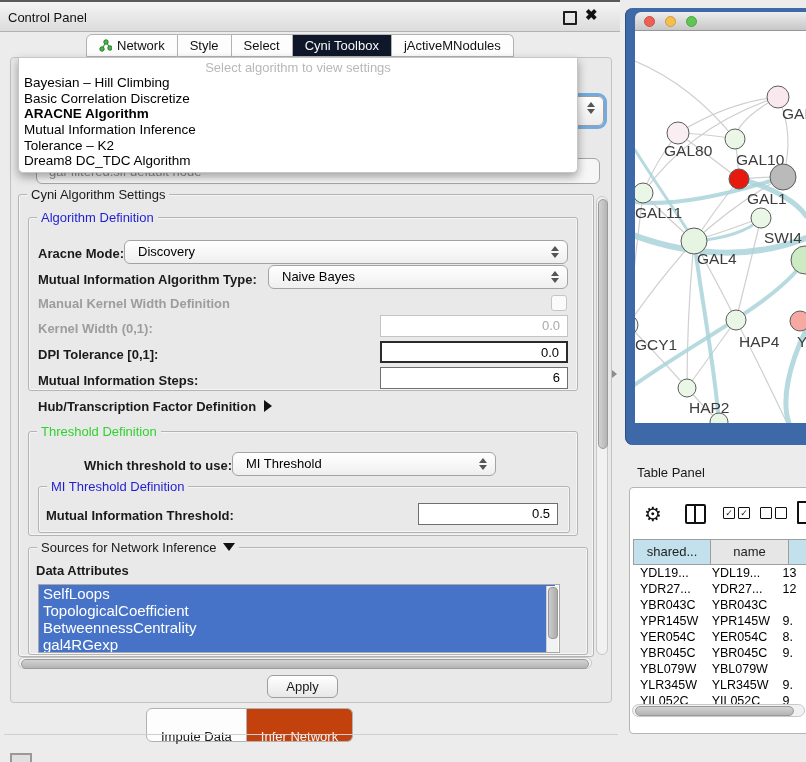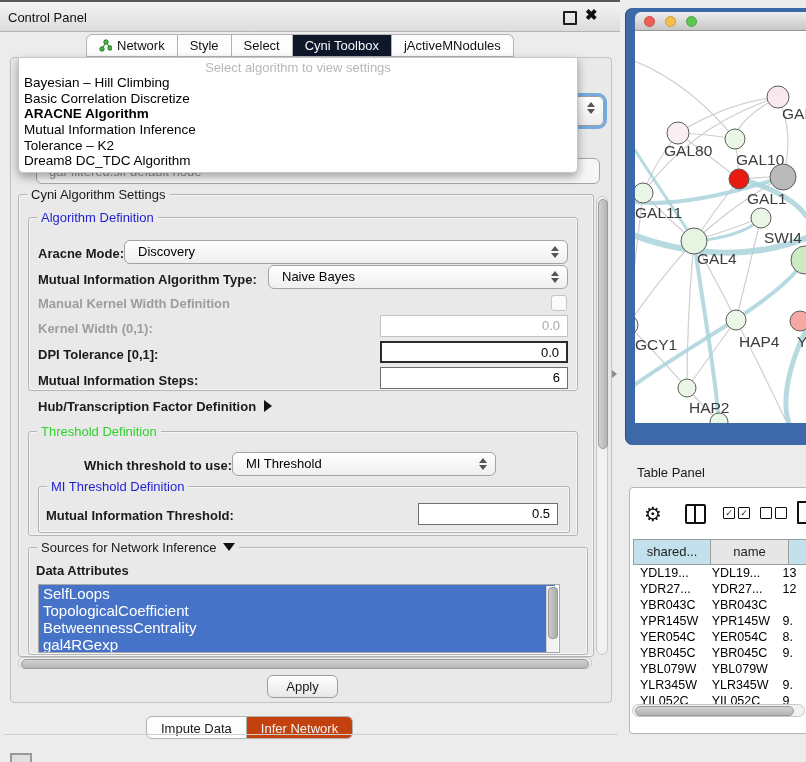--- a/index.html
+++ b/index.html
@@ -62,21 +62,21 @@
   .list-vthumb{position:absolute;left:1px;top:1px;width:8px;height:50px;background:linear-gradient(90deg,#cdcdcd,#ababab);border-radius:4px;border:1px solid #979797;}
   
   .hscroll{position:absolute;background:#f1f1f1;border:1px solid #c8c8c8;border-radius:7px;box-sizing:border-box;}
   .hthumb{position:absolute;top:1px;height:8px;background:linear-gradient(#d2d2d2,#b4b4b4);border:1px solid #9a9a9a;border-radius:5px;}
   .vscroll{position:absolute;width:12px;background:#f1f1f1;border:1px solid #c8c8c8;border-radius:7px;box-sizing:border-box;}
   .vthumb{position:absolute;left:1px;width:8px;background:linear-gradient(90deg,#d2d2d2,#b4b4b4);border:1px solid #9a9a9a;border-radius:5px;}
   
   .apply-btn{left:267px;top:675px;width:71px;height:23px;background:linear-gradient(#ffffff,#e7e7e7);
     border:1px solid #9d9d9d;border-radius:6px;text-align:center;line-height:21px;font-size:13px;box-sizing:border-box;}
   .bottom-tabs{left:146px;top:708px;height:23px;display:flex;}
-  .b-tab{height:23px;line-height:23px;padding:0 14px;background:#fdfdfd;border:1px solid #b2b2b2;border-left:none;font-size:13px;box-sizing:border-box;margin-top:8px;}
+  .b-tab{height:23px;line-height:23px;padding:16px 14px;background:#fdfdfd;border:1px solid #b2b2b2;border-left:none;font-size:13px;box-sizing:border-box;}
   .b-tab:first-child{border-left:1px solid #b2b2b2;border-radius:6px 0 0 6px;}
   .b-tab:last-child{border-radius:0 6px 6px 0;}
   .b-tab.sel{background:#c2410c;color:#f5f5f5;}
   .cp-bottom-edge{left:4px;top:731px;width:614px;height:3px;border-bottom:1px solid #cfcfcf;}
   .frag-bl{left:10px;top:753px;width:18px;height:12px;border:2px solid #999;background:#e0e0e0;}
   .splitter-arrow{left:612px;top:370px;width:0;height:0;border-top:4px solid transparent;border-bottom:4px solid transparent;border-left:5px solid #8d8d8d;}
   
   .net-win{left:625px;top:8px;width:181px;height:437px;background:#3d69a8;border-radius:8px 0 0 8px;box-shadow:inset 1px 0 0 #2d4f83;}
   .net-titlebar{left:635px;top:12px;width:171px;height:19px;background:linear-gradient(#ededed,#c7c7c7);
     border-radius:6px 0 0 0;border-bottom:1px solid #979797;box-sizing:border-box;}

